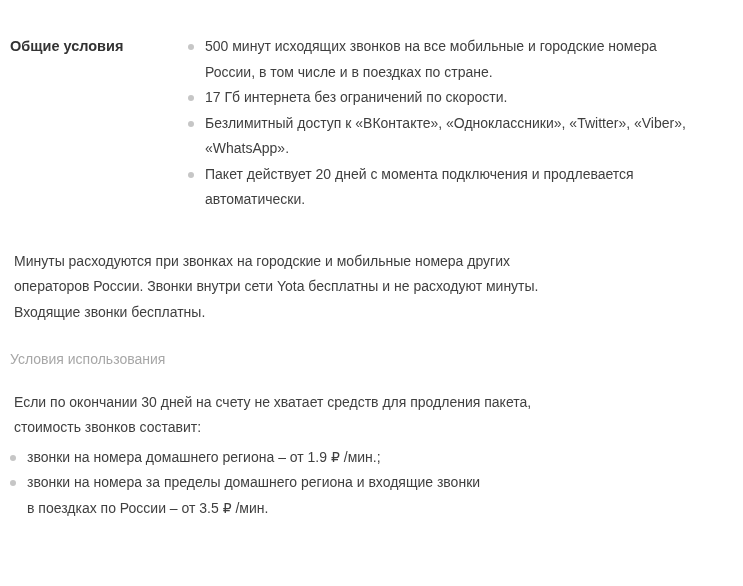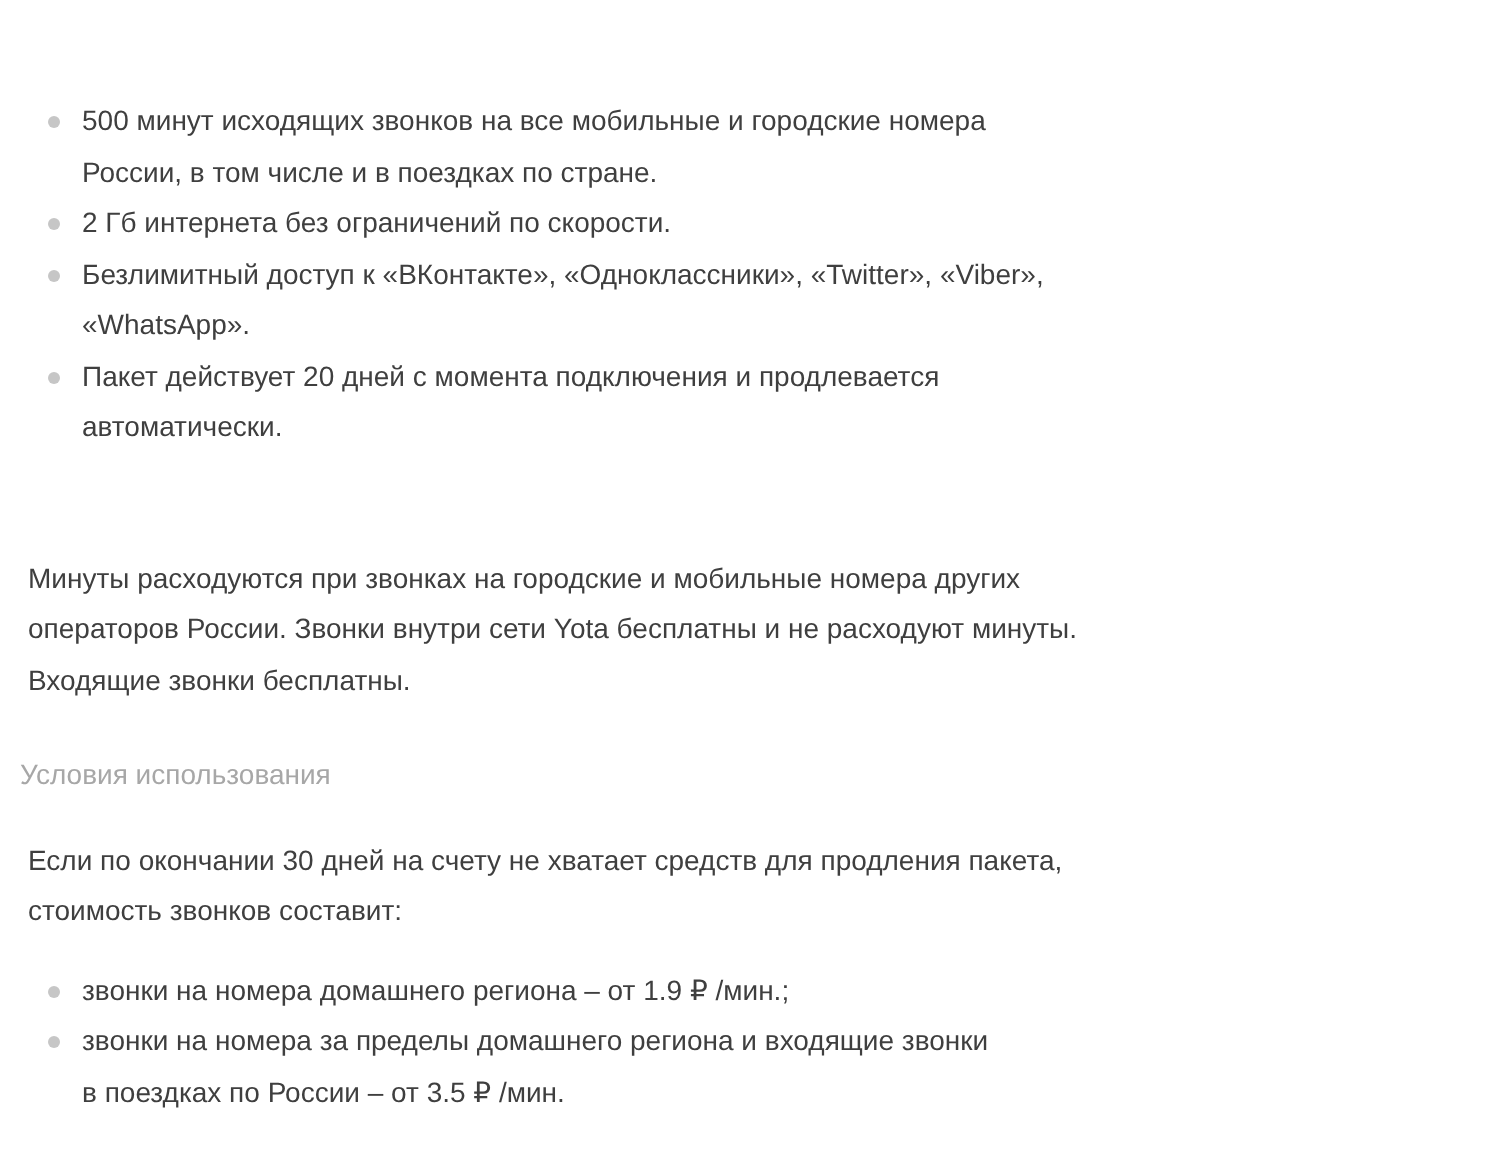--- a/index.html
+++ b/index.html
@@ -35,21 +35,21 @@
     font-weight: 700;
     line-height: 25.5px;
     color: #333333;
   }
   .section-content {
     flex: 0 0 551px;
     width: 551px;
   }
   ul.bullets {
     list-style: none;
-    margin: 14px;
+    margin: 0;
     padding: 0;
   }
   ul.bullets li {
     display: flex;
     align-items: flex-start;
   }
   .dot {
     flex: 0 0 6px;
     width: 6px;
     height: 6px;
@@ -76,30 +76,31 @@
     cursor: pointer;
     white-space: pre-line;
   }
 </style>
 </head>
 <body>
 
 <div class="page">
 
   <section class="section">
+    <h2 class="section-label">Общие условия</h2>
     <div class="section-content">
       <ul class="bullets">
         <li>
           <span class="dot"></span>
           <span class="li-text">500 минут исходящих звонков на все мобильные и городские номера
 России, в том числе и в поездках по стране.</span>
         </li>
         <li>
           <span class="dot"></span>
-          <span class="li-text">2 Гб интернета без ограничений по скорости.</span>
+          <span class="li-text">17 Гб интернета без ограничений по скорости.</span>
         </li>
         <li>
           <span class="dot"></span>
           <span class="li-text">Безлимитный доступ к «ВКонтакте», «Одноклассники», «Twitter», «Viber»,
 «WhatsApp».</span>
         </li>
         <li>
           <span class="dot"></span>
           <span class="li-text">Пакет действует 20 дней с момента подключения и продлевается
 автоматически.</span>

